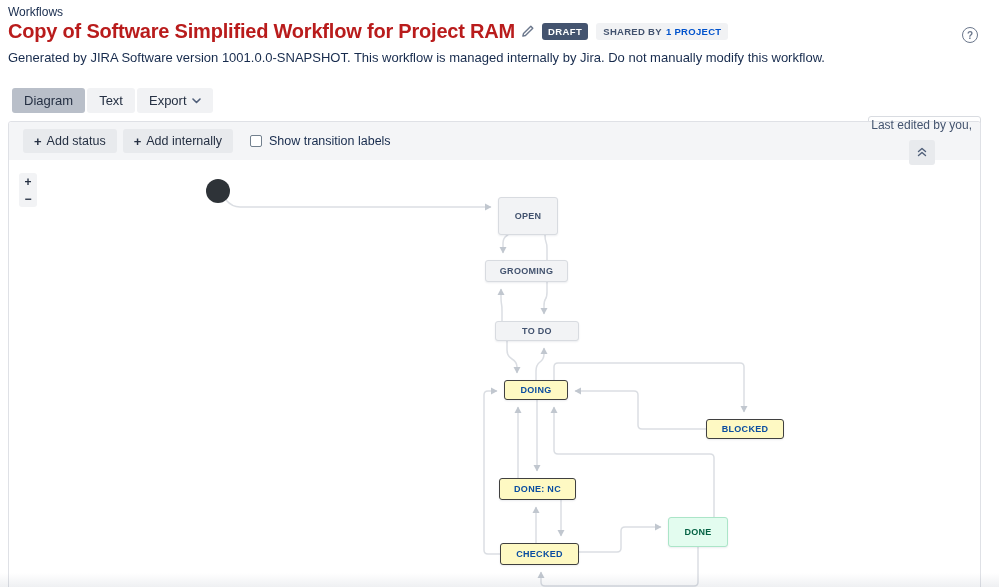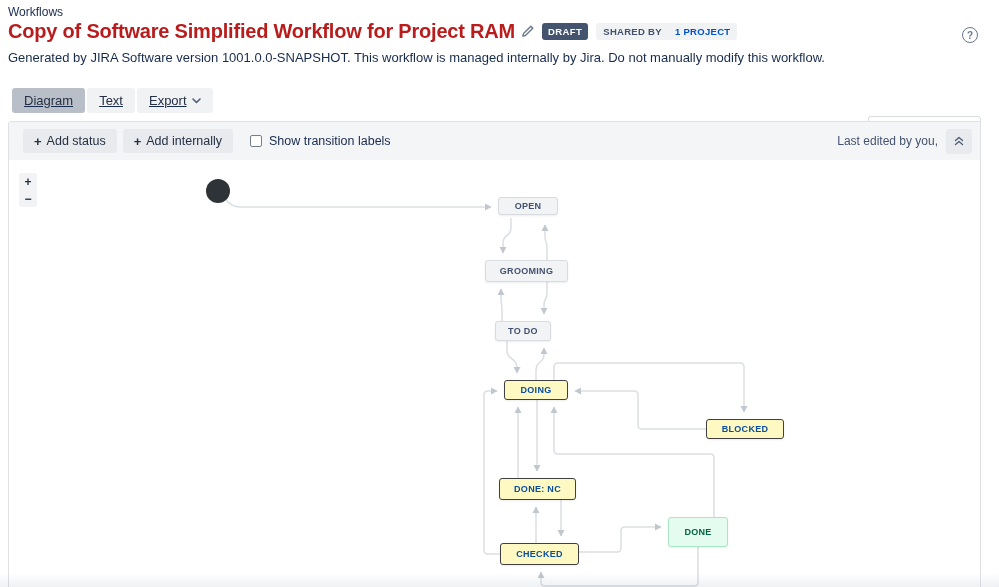--- a/index.html
+++ b/index.html
@@ -8,49 +8,49 @@
 
   
   .breadcrumb { position:absolute; left:8px; top:5px; font-size:12px; color:#172B4D; cursor:pointer; }
   .title-row { position:absolute; left:8px; top:17px; display:flex; align-items:center; gap:8px; height:28px; }
   .page-title { font-size:20px; font-weight:bold; color:#b91c1c; letter-spacing:-0.2px; }
   .pencil { display:inline-flex; align-items:center; cursor:pointer; margin-left:-2px; }
   .badge-draft { background:#44546F; color:#fff; font-size:9.5px; font-weight:bold; letter-spacing:.4px;
     padding:3px 6px; border-radius:3px; }
   .badge-shared { background:#F1F2F4; font-size:9.5px; font-weight:bold; letter-spacing:.3px;
     padding:3px 7px; border-radius:3px; color:#42526E; cursor:pointer; }
-  .badge-shared .count { color:#0052CC; margin-left:13px; }
+  .badge-shared .count { color:#0052CC; margin-left:4px; }
   .help-btn { position:absolute; right:21px; top:27px; width:16px; height:16px; border:1.4px solid #6B778C;
     border-radius:50%; display:flex; align-items:center; justify-content:center; font-size:10px;
     font-weight:bold; color:#6B778C; cursor:pointer; }
   .description { position:absolute; left:8px; top:50px; font-size:13px; color:#172B4D; }
 
   
-  .tabs-row { position:absolute; left:12px; top:88px; display:flex; align-items:center;text-decoration:underline; }
+  .tabs-row { position:absolute; left:12px; top:88px; display:flex; align-items:center; }
   .tab { height:25px; padding:0 12px; border-radius:3px; font-size:13px; display:flex; align-items:center;
     background:#F1F2F4; color:#253043; cursor:pointer; }
   .tab.active { background:#B9BFC9; }
   .tab + .tab { margin-left:2px; }
   .export-btn { margin-left:11px; gap:5px; }
   .switch-editor { position:absolute; right:18px; top:88px; height:25px; padding:12px 11px; background:#fff;
     border:1px solid #D9DCE1; border-radius:3px; font-size:13px; color:#172B4D; display:flex;
     align-items:center; gap:6px; cursor:pointer;margin-top:28px; }
 
   
   .panel { position:absolute; left:8px; top:121px; width:973px; height:471px;
     border:1px solid #DFE1E6; border-radius:3px; background:#fff; }
   .strip { position:absolute; left:0; top:0; right:0; height:38px; background:#F4F5F7;
     border-radius:3px 3px 0 0; display:flex; align-items:center; padding:0 8px; z-index:3; }
   .strip-btn { height:24px; padding:0 11px; margin-left:6px; background:#E8EAED; border-radius:3px;
     font-size:12.5px; color:#253043; display:flex; align-items:center; gap:5px; cursor:pointer; }
   .strip-btn .plus { font-weight:bold; font-size:13px; }
   .chk-wrap { display:flex; align-items:center; gap:7px; margin-left:17px; }
   .checkbox { width:12px; height:12px; border:1.4px solid #72808E; border-radius:2px; background:#fff; cursor:pointer; }
   .chk-label { font-size:12.5px; color:#172B4D; }
-  .strip-right { margin-left:auto; display:flex; align-items:center; gap:8px; }
+  .strip-right { margin-left:auto; display:flex; align-items:center; gap:8px;flex-direction:column; }
   .last-edited { font-size:12px; color:#44546F; }
   .collapse-btn { width:26px; height:25px; background:#E8EAED; border-radius:3px; display:flex;
     align-items:center; justify-content:center; cursor:pointer; }
 
   .zoom-ctl { position:absolute; left:10px; top:51px; width:18px; background:#F2F3F5; border-radius:3px;
     z-index:4; display:flex; flex-direction:column; }
   .zoom-ctl button { width:18px; height:17px; border:none; background:transparent; font-size:12px;
     font-weight:bold; color:#253043; cursor:pointer; line-height:1; font-family:inherit; }
 
   .edges { position:absolute; left:0; top:0; z-index:1; }
@@ -165,27 +165,27 @@
       <path marker-end="url(#arr)" d="M 527 421 V 385"></path>
       <path marker-end="url(#arr)" d="M 552 378 V 414"></path>
       <path marker-end="url(#arr)" d="M 570 430 H 608 Q 612 430 612 426 V 409 Q 612 405 616 405 H 652"></path>
       <path marker-end="url(#arr)" d="M 689 416 V 460 Q 689 464 685 464 H 536 Q 532 464 532 460 V 450"></path>
       <path marker-end="url(#arr)" d="M 491 432 H 479 Q 475 432 475 428 V 273 Q 475 269 479 269 H 488"></path>
     </g>
   </svg>
 
   <div class="initial-node" style="left:197px; top:57px;"></div>
 
-  <div class="node todo" style="left:489px; top:75px; width:60px; height:18px;">
+  <div class="node todo" style="left:489px; top:75px; width:60px; height:38px;">
     <span>OPEN</span>
   </div>
   <div class="node todo" style="left:476px; top:138px; width:83px; height:22px;">
     <span>GROOMING</span>
   </div>
-  <div class="node todo" style="left:486px; top:199px; width:56px; height:20px;">
+  <div class="node todo" style="left:486px; top:199px; width:84px; height:20px;">
     <span>TO DO</span>
   </div>
   <div class="node inprogress" style="left:495px; top:258px; width:64px; height:20px;">
     <span>DOING</span>
   </div>
   <div class="node inprogress" style="left:697px; top:297px; width:78px; height:20px;">
     <span>BLOCKED</span>
   </div>
   <div class="node inprogress" style="left:490px; top:356px; width:77px; height:22px;">
     <span>DONE: NC</span>

